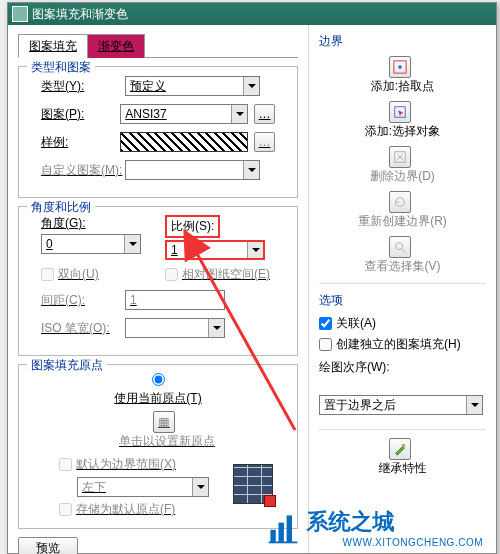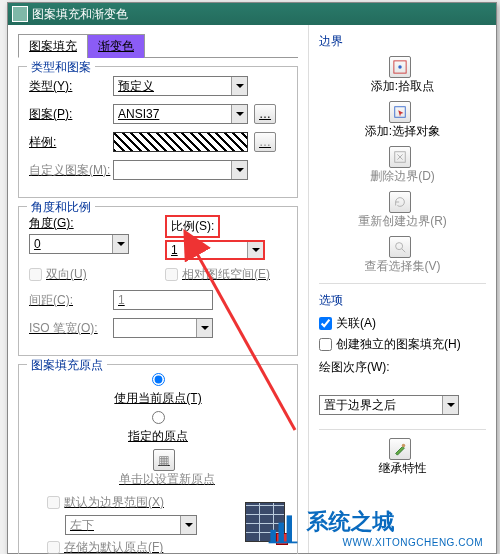--- a/index.html
+++ b/index.html
@@ -4,23 +4,23 @@
 <style>
 *{box-sizing:border-box;margin:0;padding:0;font-family:"Microsoft YaHei","SimSun",sans-serif;font-size:12px;}
 body{width:500px;height:554px;background:#f0f0f0;position:relative;overflow:hidden;}
 .window{position:absolute;left:7px;top:2px;width:490px;height:552px;background:#fff;border:1px solid #888;box-shadow:2px 2px 6px rgba(0,0,0,.3);}
 .titlebar{height:22px;background:linear-gradient(#2a7a6a,#236b5c);color:#fff;display:flex;align-items:center;padding:0 4px;}
 .titlebar .ico{width:16px;height:16px;background:#7fb8a8;border:1px solid #fff;margin-right:4px;}
 .body{display:flex;height:calc(100% - 22px);}
 .left{width:300px;padding:8px 10px;text-decoration:underline;}
 .right{flex:1;padding:8px 10px;border-left:1px solid #ddd;}
 .tabs{border-bottom:1px solid #999;display:flex;margin-bottom:8px;}
-.tab{padding:3px 10px 2px;border:1px solid #999;border-bottom:none;background:#8b5cf6;margin-right:-1px;position:relative;top:1px;}
+.tab{padding:3px 10px 2px;border:1px solid #999;border-bottom:none;background:#be185d;margin-right:-1px;position:relative;top:1px;}
 .tab.active{background:#fff;border-bottom:1px solid #fff;}
-.group{border:1px solid #bbb;padding:8px 10px 10px;margin-bottom:8px;position:relative;}
+.group{border:1px solid #bbb;padding:8px 22px 10px;margin-bottom:8px;position:relative;}
 .group>.gtitle{position:absolute;top:-8px;left:8px;background:#fff;padding:0 4px;color:#003399;}
 .row{display:flex;align-items:center;margin-bottom:6px;min-height:22px;}
 .row label{width:84px;}
 .sel,.txt{border:1px solid #7a7a7a;height:20px;background:#fff;display:flex;align-items:center;padding:0 4px;position:relative;}
 .sel .arrow{position:absolute;right:0;top:0;width:16px;height:100%;background:#e8e8e8;border-left:1px solid #999;display:flex;align-items:center;justify-content:center;}
 .sel .arrow::after{content:"";border:4px solid transparent;border-top-color:#000;margin-top:3px;}
 .sel.w1{width:135px;}
 .txt{width:100px;}
 .swatch{width:135px;height:20px;border:1px solid #333;background:repeating-linear-gradient(45deg,#000 0 2px,#fff 2px 6px);}
 .btn{height:20px;border:1px solid #888;background:linear-gradient(#fdfdfd,#e3e3e3);display:inline-flex;align-items:center;justify-content:center;border-radius:2px;}
@@ -136,24 +136,20 @@
             </div>
         </div>
       </div>
 
       <div class="group">
         <span class="gtitle">图案填充原点</span>
         <div class="radio">
             <input type="radio" checked="" style="">
             <span>使用当前原点(T)</span>
           </div>
-        <div class="radio">
-            <input type="radio" style="">
-            <span>指定的原点</span>
-          </div>
         <div class="indent dis">
           <div class="rlabel">
               <div class="ricon">▦</div>
               <span>单击以设置新原点</span>
             </div>
           <div class="chk">
               <input type="checkbox" disabled="" style="">
               <span>默认为边界范围(X)</span>
             </div>
           <div class="sel" style="width:132px;margin:4px 0 4px 18px">
@@ -225,21 +221,21 @@
       <div class="section-title">选项</div>
       <div class="chk" style="margin-bottom:4px">
           <input type="checkbox" checked="" style="">
           <span>关联(A)</span>
         </div>
       <div class="chk" style="margin-bottom:6px">
           <input type="checkbox" style="">
           <span>创建独立的图案填充(H)</span>
         </div>
       <div style="margin-bottom:19px">绘图次序(W):</div>
-      <div class="sel" style="width:140px">
+      <div class="sel" style="width:164px">
           <span>置于边界之后</span>
           <span class="arrow"></span>
         </div>
 
       <hr class="sep" style="margin-top:14px">
       <div class="rlabel">
           <div class="ricon">
             <svg viewBox="0 0 16 16">
               <path d="M3 13l8-8 2 2-8 8z" fill="#6a4" stroke="#373"></path>
               <circle cx="12" cy="4" r="2" fill="#c96"></circle>

